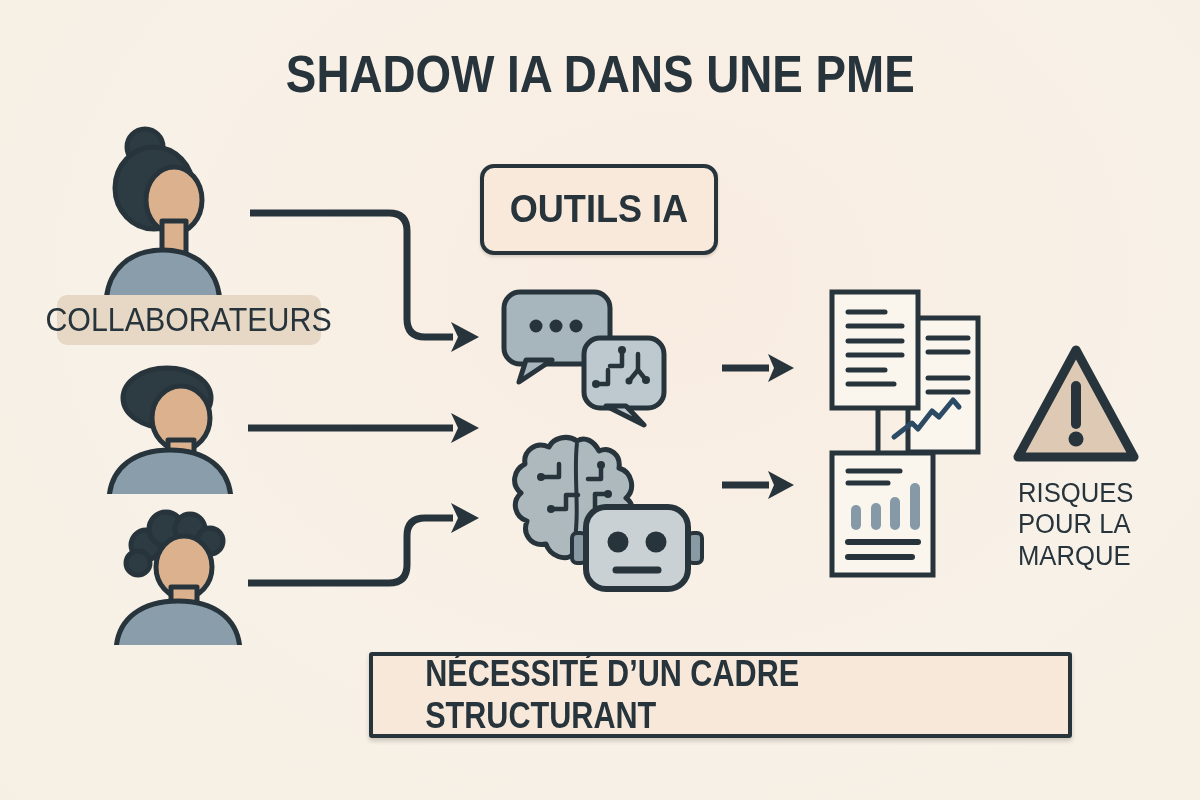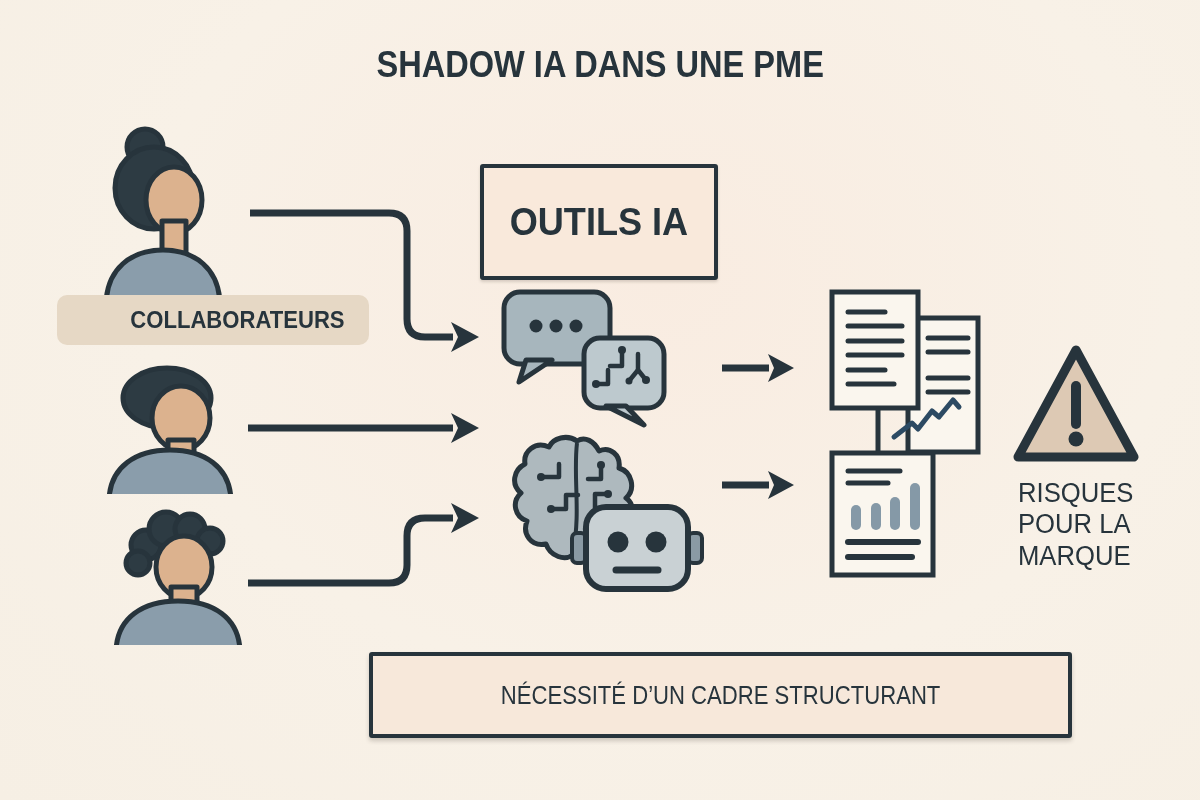--- a/index.html
+++ b/index.html
@@ -5,43 +5,43 @@
   html,body { margin:0; padding:0; background:#f7f1e6; }
   .canvas {
     position:relative; width:1200px; height:800px; overflow:hidden;
     background:radial-gradient(ellipse at 55% 35%, #f9ece1 0%, #f8f1e7 55%, #f6efe4 100%);
     font-family:"Liberation Sans", sans-serif; color:#27343c;
   }
   .abs { position:absolute; }
   .squeeze { display:inline-block; transform-origin:center; }
   .title {
     top:44px; left:0; width:1200px; text-align:center;
-    font-size:37px; font-weight:bold; letter-spacing:0px; color:#27343c;
+    font-size:52px; font-weight:bold; letter-spacing:0px; color:#27343c;
   }
   .title .squeeze { transform:scaleX(0.88); }
   .chip {
     left:57px; top:295px; width:264px; height:50px;
     background:#e6d8c5; border-radius:10px;
     display:flex; align-items:center; justify-content:center;
-    font-size:24px; font-weight:bold; color:#27343c;padding-left:48px;
+    font-size:33px; font-weight:normal; color:#27343c;
   }
   .chip .squeeze { transform:scaleX(0.92); }
   .outils-box {
-    left:480px; top:164px; width:238px; height:116px;
-    background:#f9e9db; border:4px solid #27343c; border-radius:3px;
+    left:480px; top:164px; width:238px; height:91px;
+    background:#f9e9db; border:4px solid #27343c; border-radius:14px;
     display:flex; align-items:center; justify-content:center;
     font-size:38px; font-weight:bold; box-sizing:border-box;
     box-shadow:0 2px 3px rgba(60,50,40,0.18);
   }
   .outils-box .squeeze { transform:scaleX(0.95); }
   .footer-box {
     left:369px; top:652px; width:703px; height:86px;
     background:#f7e8da; border:4px solid #27343c; border-radius:3px;
     display:flex; align-items:center; justify-content:center;
-    font-size:26px; font-weight:normal; box-sizing:border-box;
+    font-size:36px; font-weight:bold; box-sizing:border-box;
     box-shadow:0 3px 4px rgba(60,50,40,0.22);
   }
   .footer-box .squeeze { transform:scaleX(0.85); }
   .risk-label {
     left:1018px; top:478px; width:140px;
     font-size:27px; font-weight:normal; line-height:1.16; color:#27343c;
   }
   .risk-label .squeeze { display:block; transform-origin:left center; transform:scaleX(0.95); }
   svg { display:block; }
 </style>

